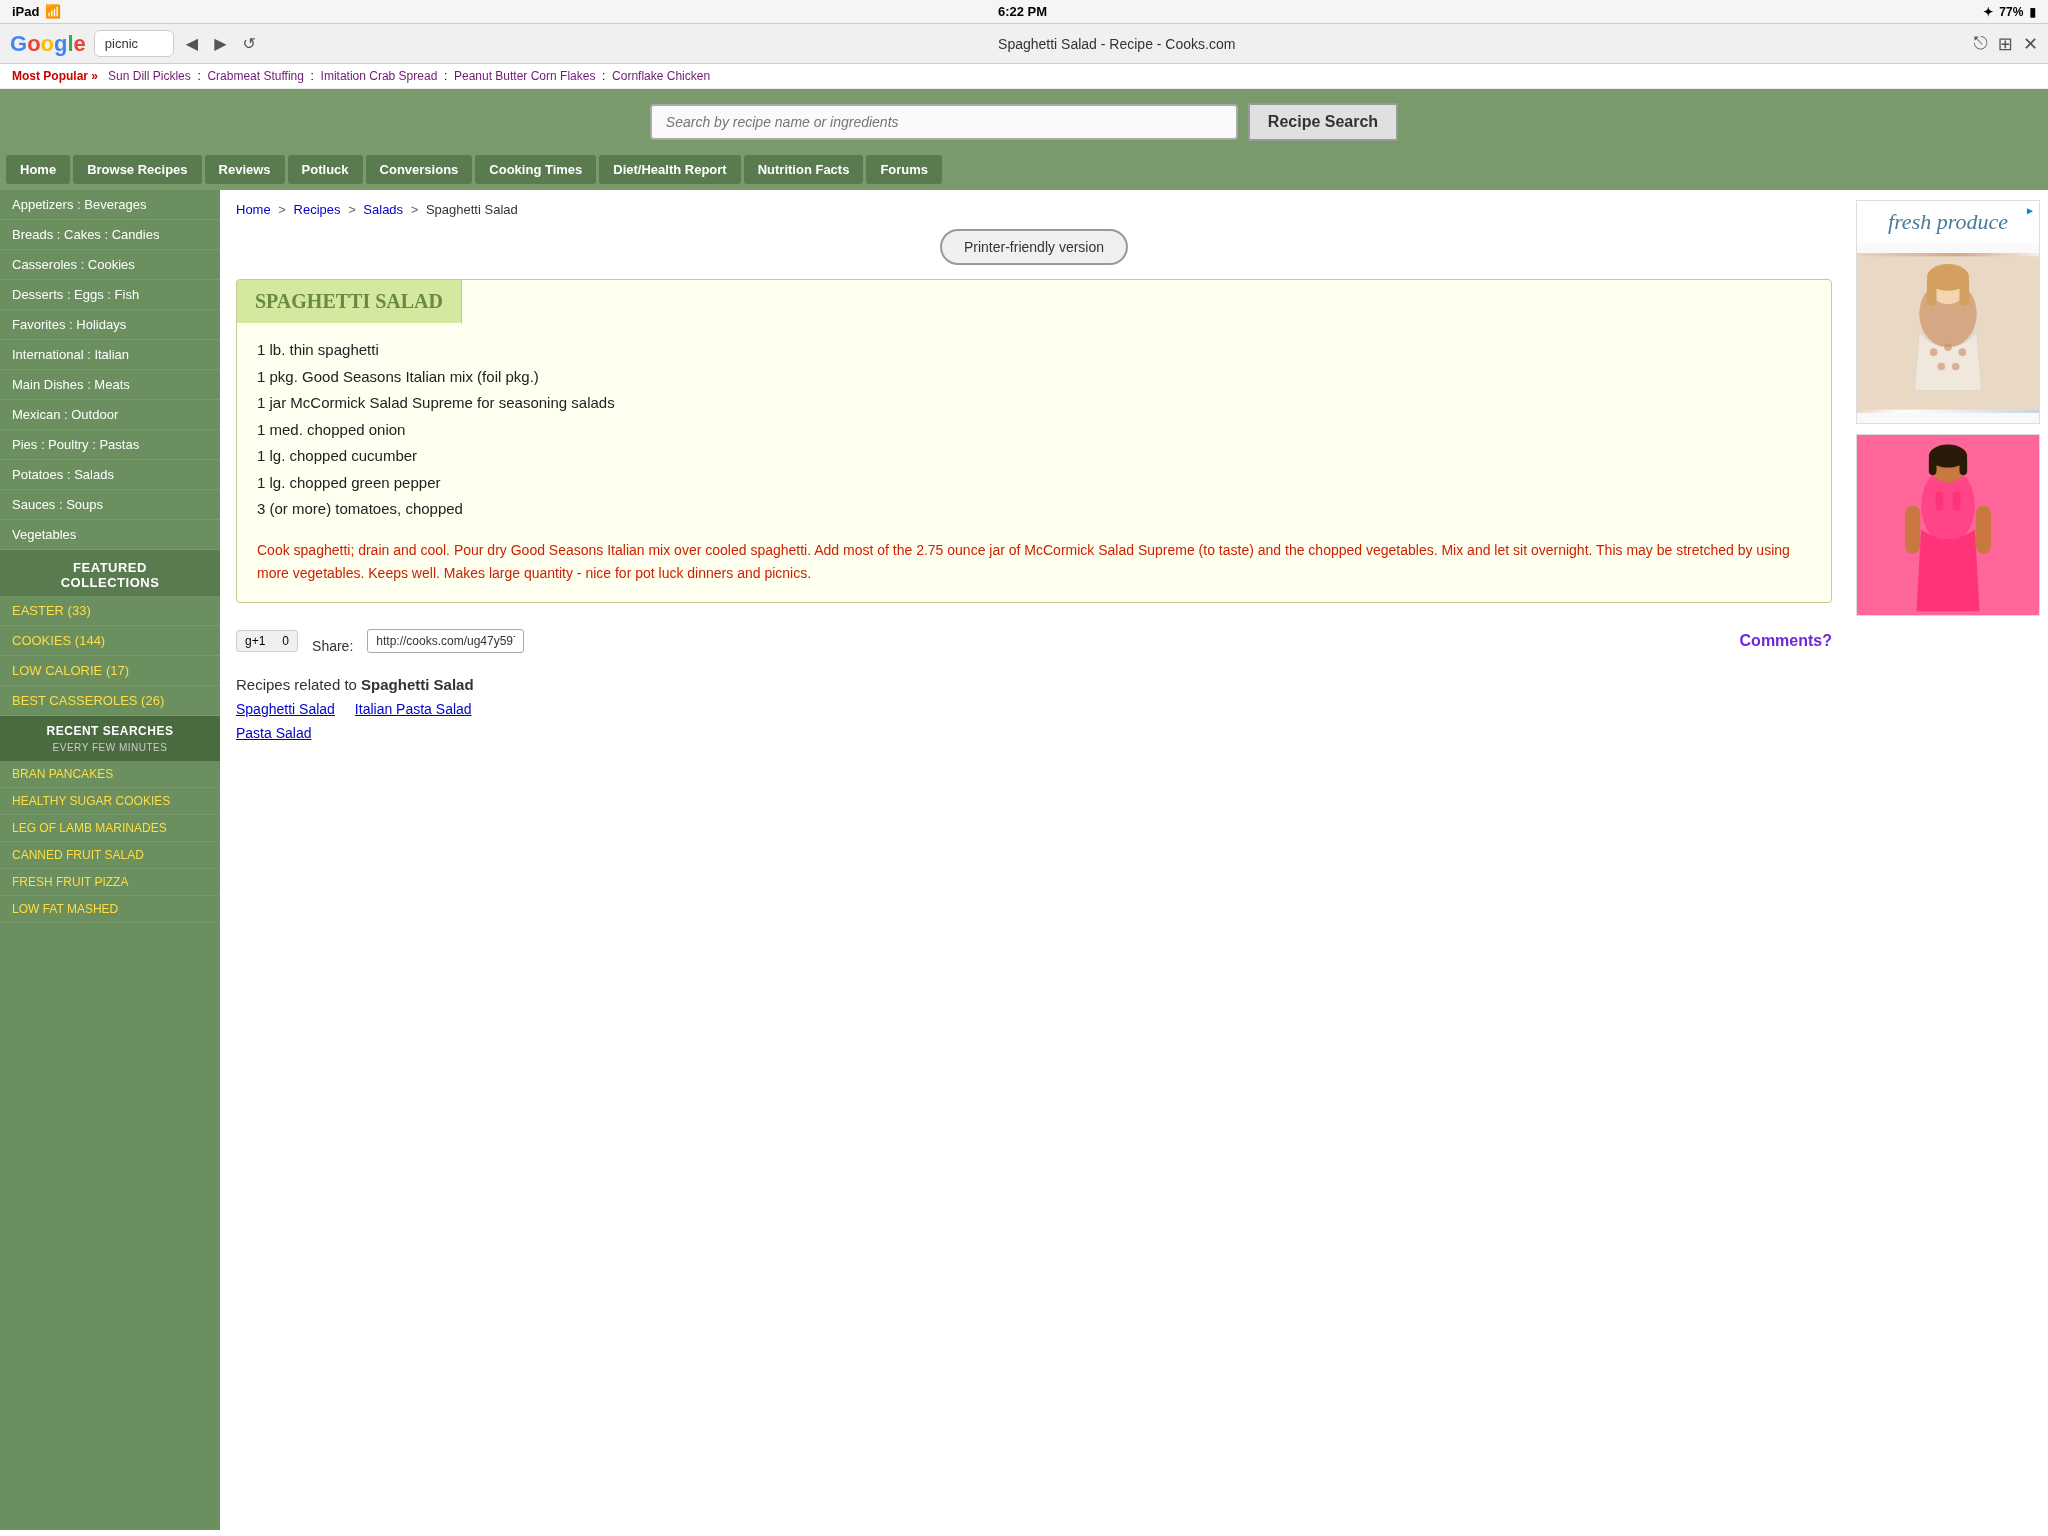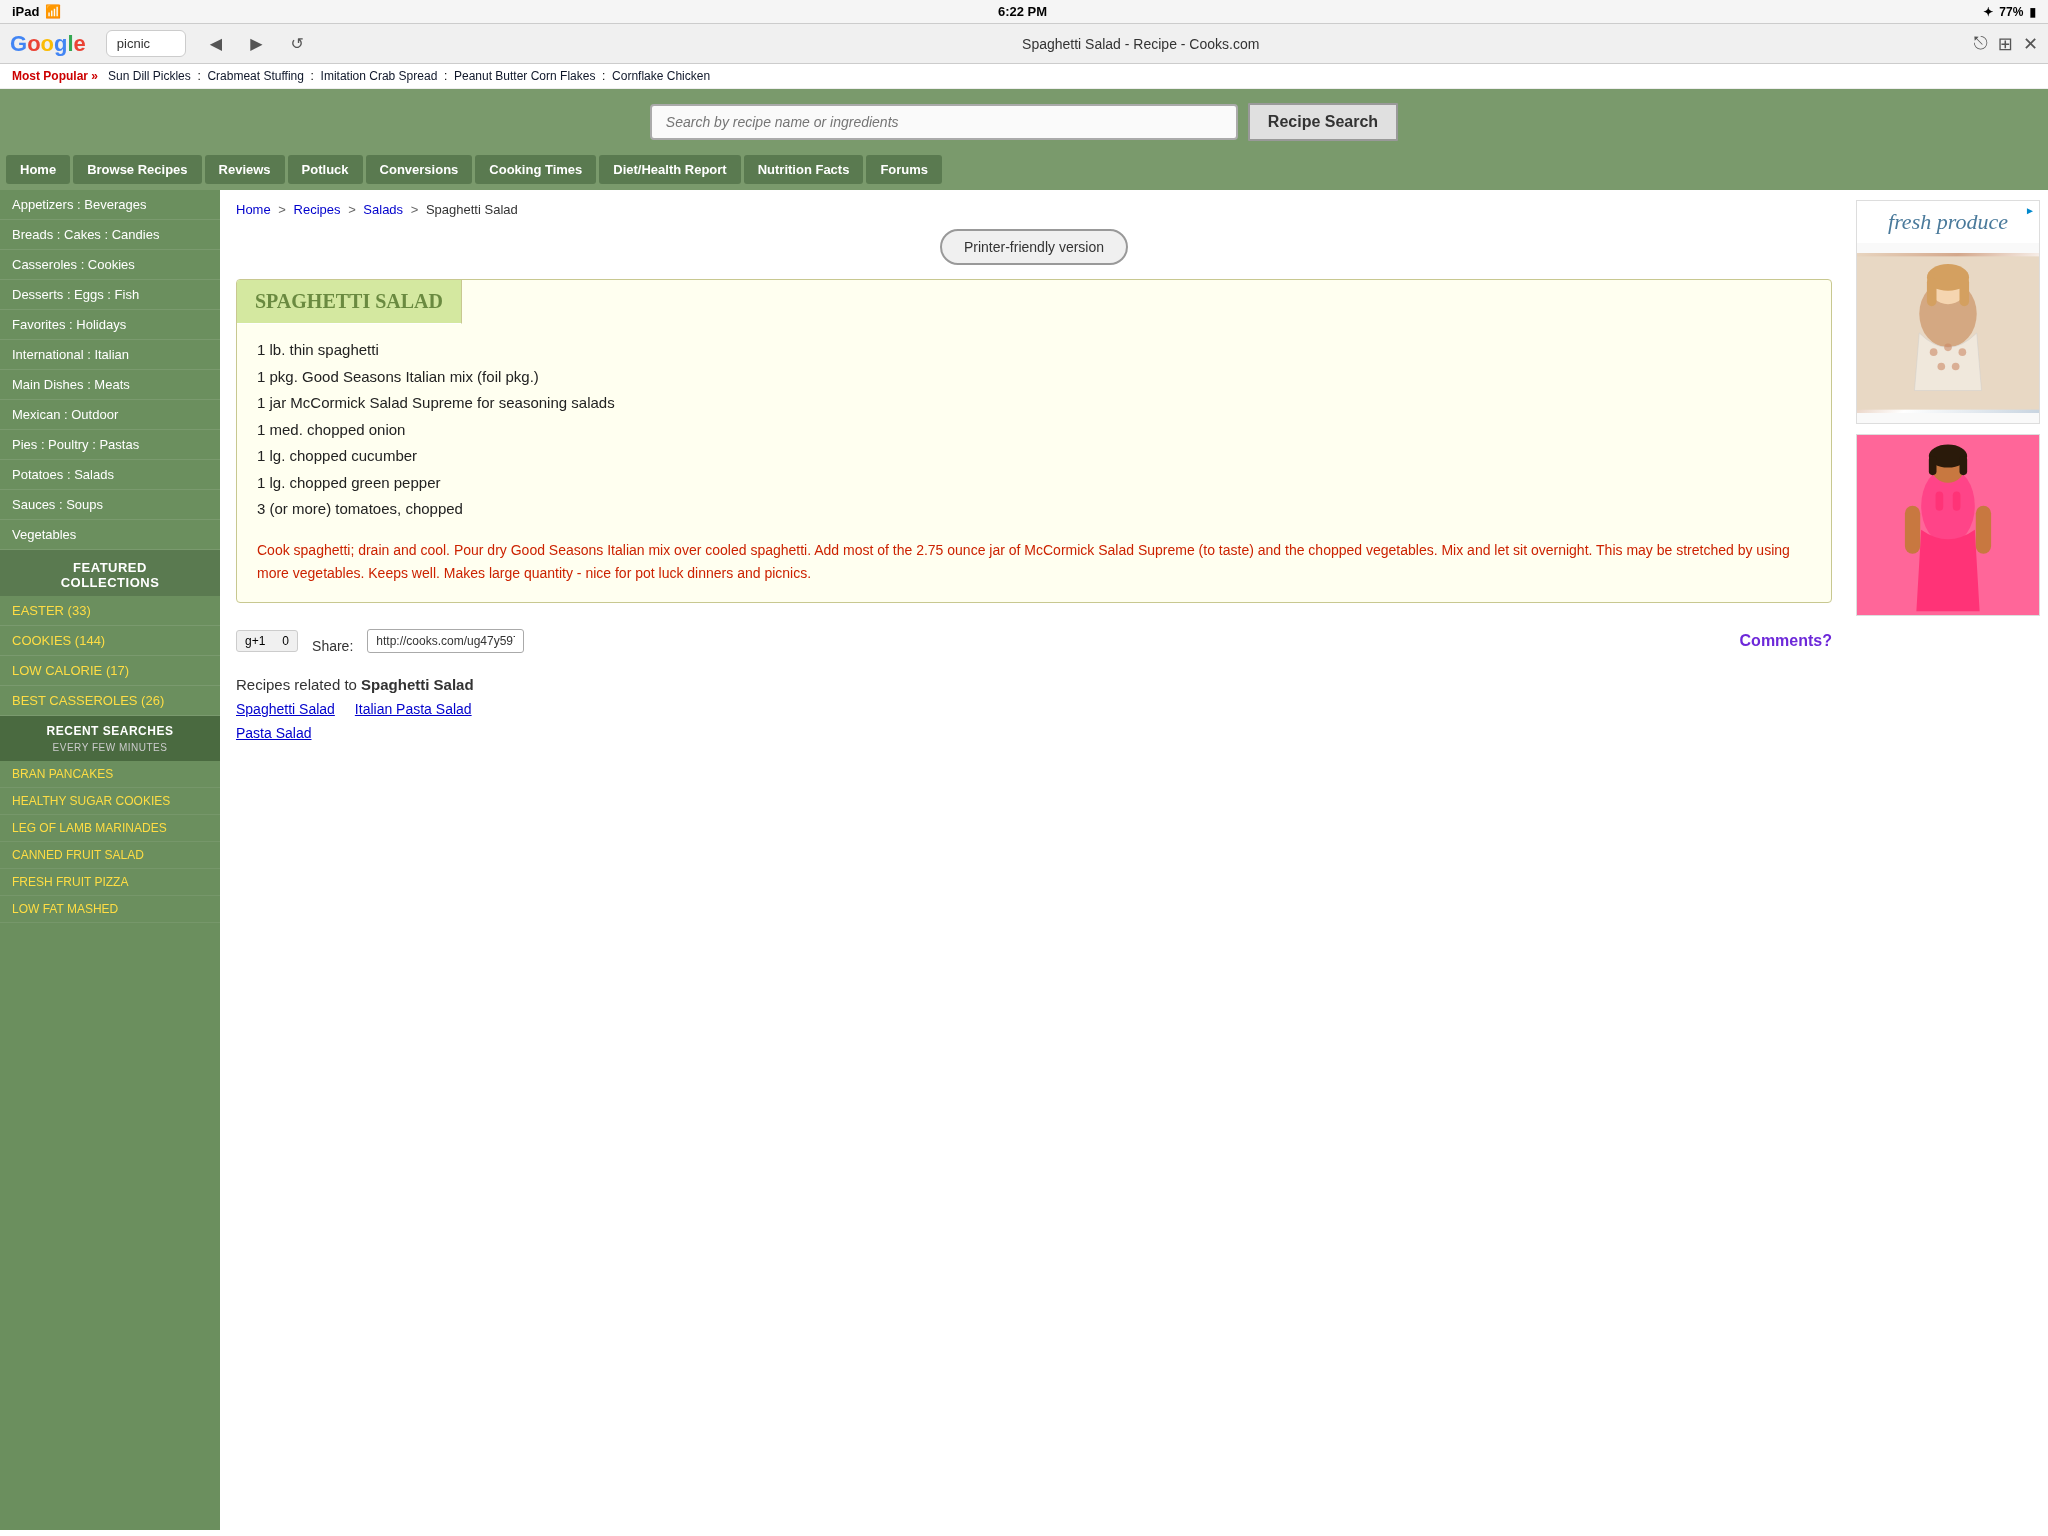--- a/index.html
+++ b/index.html
@@ -20,21 +20,21 @@
     .status-center { font-size: 13px; font-weight: 600; }
     .status-right { display: flex; align-items: center; gap: 6px; font-size: 12px; }
 
     
     .browser-chrome {
       background: #f0f0f0;
       border-bottom: 1px solid #ccc;
       padding: 6px 10px;
       display: flex;
       align-items: center;
-      gap: 20px;
+      gap: 8px;
     }
     .google-logo { font-size: 22px; font-weight: bold; }
     .google-G { color: #4285F4; }
     .google-o1 { color: #EA4335; }
     .google-o2 { color: #FBBC05; }
     .google-g { color: #4285F4; }
     .google-l { color: #34A853; }
     .google-e { color: #EA4335; }
 
     .address-bar {
@@ -82,21 +82,21 @@
     .popular-bar {
       background: #fff;
       padding: 5px 12px;
       font-size: 12px;
       border-bottom: 1px solid #eee;
       white-space: nowrap;
       overflow: hidden;
       text-overflow: ellipsis;
     }
     .popular-label { color: #cc0000; font-weight: bold; }
-    .popular-link { color: #0f172a; text-decoration: none; }
+    .popular-link { color: #701a75; text-decoration: none; }
 
     
     .site-header {
       background: #7a9a6c;
       padding: 14px 16px;
       display: flex;
       align-items: center;
       justify-content: center;
       gap: 10px;
     }

